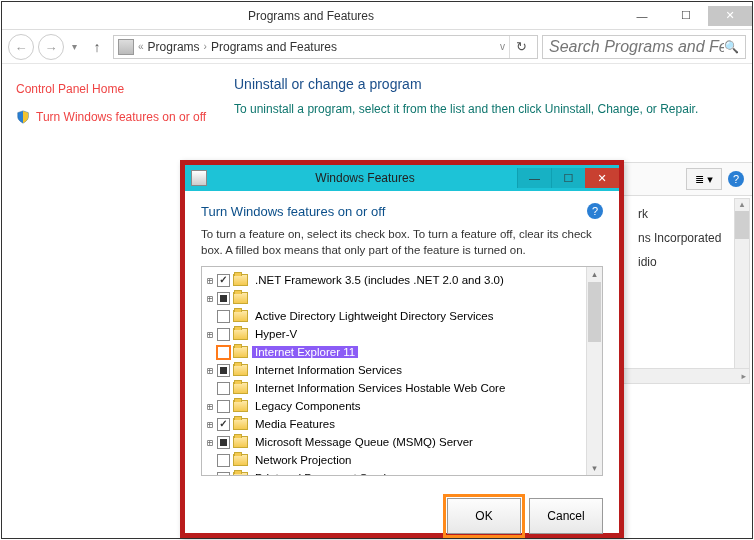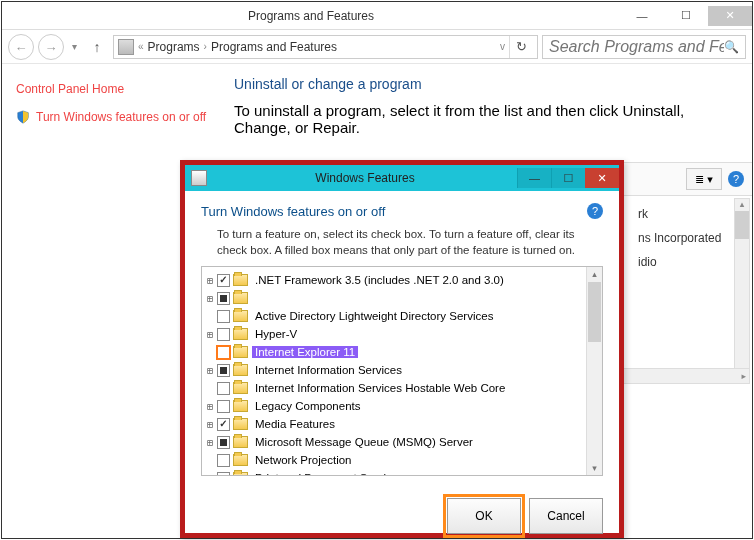--- a/index.html
+++ b/index.html
@@ -27,21 +27,21 @@
 .search-mag { color: #888; font-size: 12px; }
 
 
 .body-row { display: flex; height: calc(100% - 62px); }
 .left-panel { width: 232px; padding: 18px 14px; font-size: 12px; }
 .left-panel a { color: #ef4444; text-decoration: none; display: block; margin-bottom: 14px; cursor: default; }
 .left-panel .feat-link { display: flex; align-items: flex-start; gap: 6px; }
 .shield { width: 14px; height: 14px; }
 .content { flex: 1; padding: 12px 16px 0 0; font-size: 12px; position: relative; }
 .sub-head { color: #1a4e8a; font-size: 14px; margin-bottom: 10px; }
-.sub-desc { font-size: 15px; color: #000000; margin-bottom: 20px; }
+.sub-desc { font-size: 12px; color: #0f766e; margin-bottom: 20px; }
 
 
 .tool-strip { height: 34px; border-top: 1px solid #ddd; border-bottom: 1px solid #ddd; display: flex; align-items: center; justify-content: flex-end; padding-right: 8px; gap: 6px; background: #fafafa; position: absolute; left: 232px; right: 0; top: 160px; }
 .view-btn { width: 36px; height: 22px; border: 1px solid #ccc; background: #f5f5f5; display:flex;align-items:center;justify-content:center;font-size:11px; }
 .help-ico { width: 16px; height: 16px; border-radius: 50%; background: #2a7fd4; color: #fff; font-size: 11px; display: flex; align-items: center; justify-content: center; }
 
 
 .bg-list { position: absolute; left: 636px; top: 200px; font-size: 12px; color: #333; line-height: 24px; }
 .bg-scroll { position: absolute; right: 2px; top: 196px; width: 16px; height: 172px; background: #f0f0f0; border: 1px solid #ddd; }
 .bg-scroll .thumb { width: 14px; height: 28px; background: #cfcfcf; margin-top: 2px; }
@@ -54,21 +54,21 @@
 .dlg-titlebar { height: 26px; background: #1dc3d7; display: flex; align-items: center; }
 .dlg-ico { width: 16px; height: 16px; margin: 0 6px; background: linear-gradient(#fff,#ccc); border: 1px solid #888; }
 .dlg-title { flex: 1; text-align: center; font-size: 12px; color: #222; }
 .dlg-ctrls { display: flex; }
 .dlg-ctrls div { width: 34px; height: 20px; display: flex; align-items: center; justify-content: center; font-size: 11px; }
 .dlg-min, .dlg-max { background: #17b1c4; color: #333; border-left: 1px solid #0fa0b2; }
 .dlg-close { background: #c84031; color: #fff; width: 46px; }
 
 .dlg-body { padding: 12px 16px 10px 16px; }
 .dlg-head { color: #0b4f8a; font-size: 13px; margin-bottom: 8px; display: flex; justify-content: space-between; align-items: center; }
-.dlg-desc { font-size: 11.5px; color: #333; line-height: 1.35; margin-bottom: 8px; margin-left: 16px; }
+.dlg-desc { font-size: 11.5px; color: #333; line-height: 1.35; margin-bottom: 8px; }
 
 .tree-wrap { border: 1px solid #bcbcbc; height: 210px; display: flex; }
 .tree { flex: 1; overflow: hidden; padding: 4px 2px; }
 .tree-row { display: flex; align-items: center; height: 18px; font-size: 11.5px; white-space: nowrap; }
 .exp { width: 12px; text-align: center; color: #666; font-size: 10px; cursor: default; font-family: monospace; }
 .exp.blank { visibility: hidden; }
 .chk { width: 13px; height: 13px; border: 1px solid #888; margin: 0 3px 0 1px; display: flex; align-items: center; justify-content: center; font-size: 10px; background: #fff; }
 .chk.checked::after { content: "✓"; color: #333; font-weight: bold; line-height: 1; }
 .chk.partial::after { content: ""; width: 7px; height: 7px; background: #333; display: block; }
 .fld { width: 15px; height: 12px; background: linear-gradient(#ffe9a8,#f4c94f); border: 1px solid #c9a932; margin-right: 4px; position: relative; }

